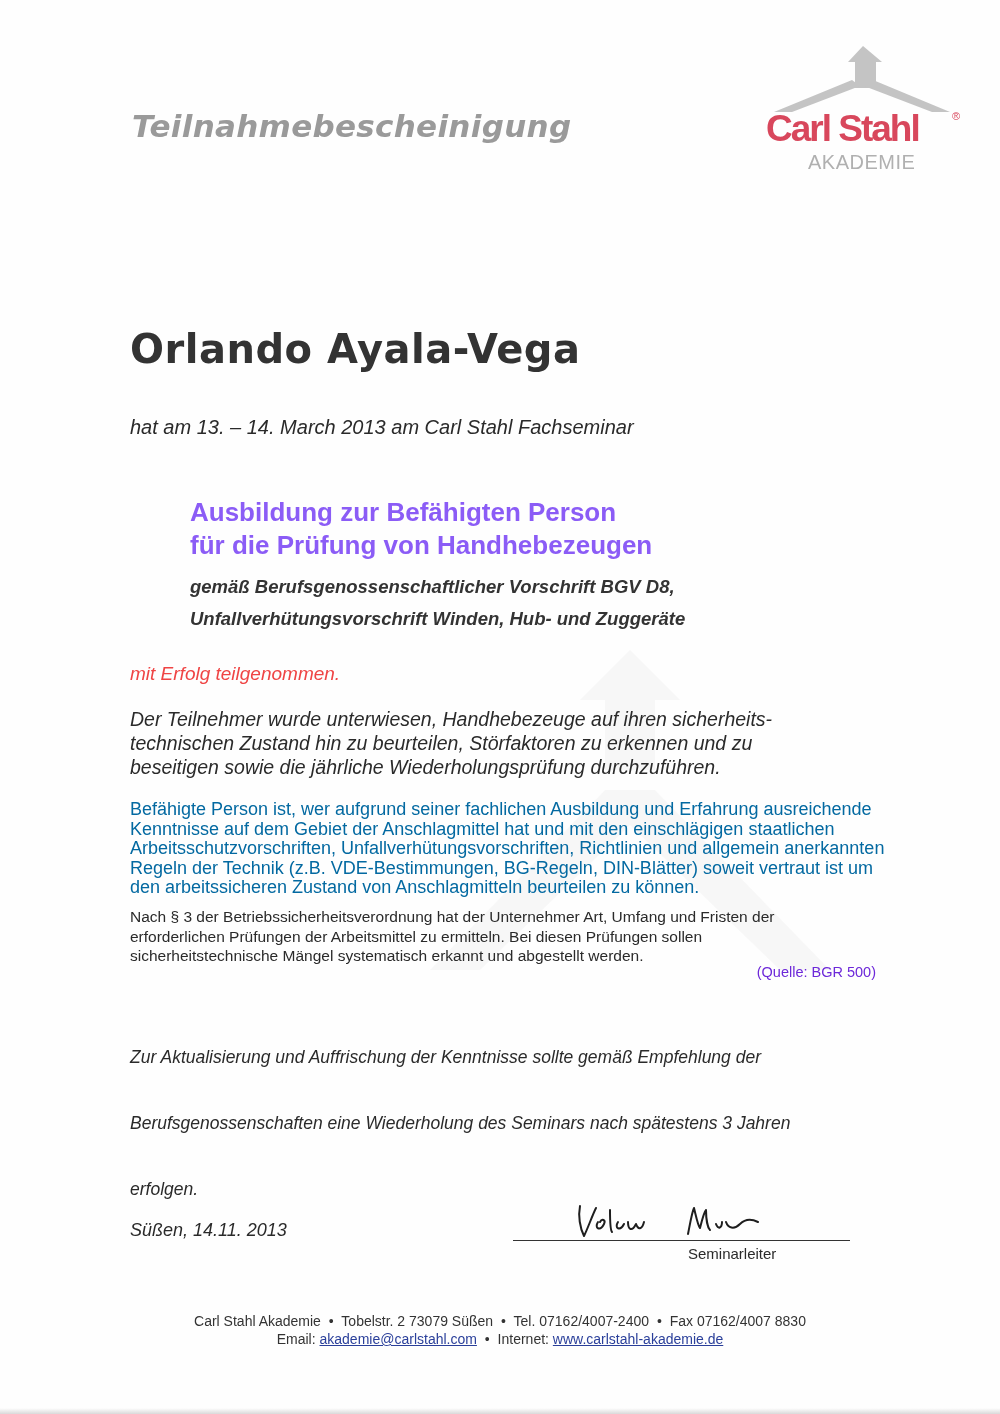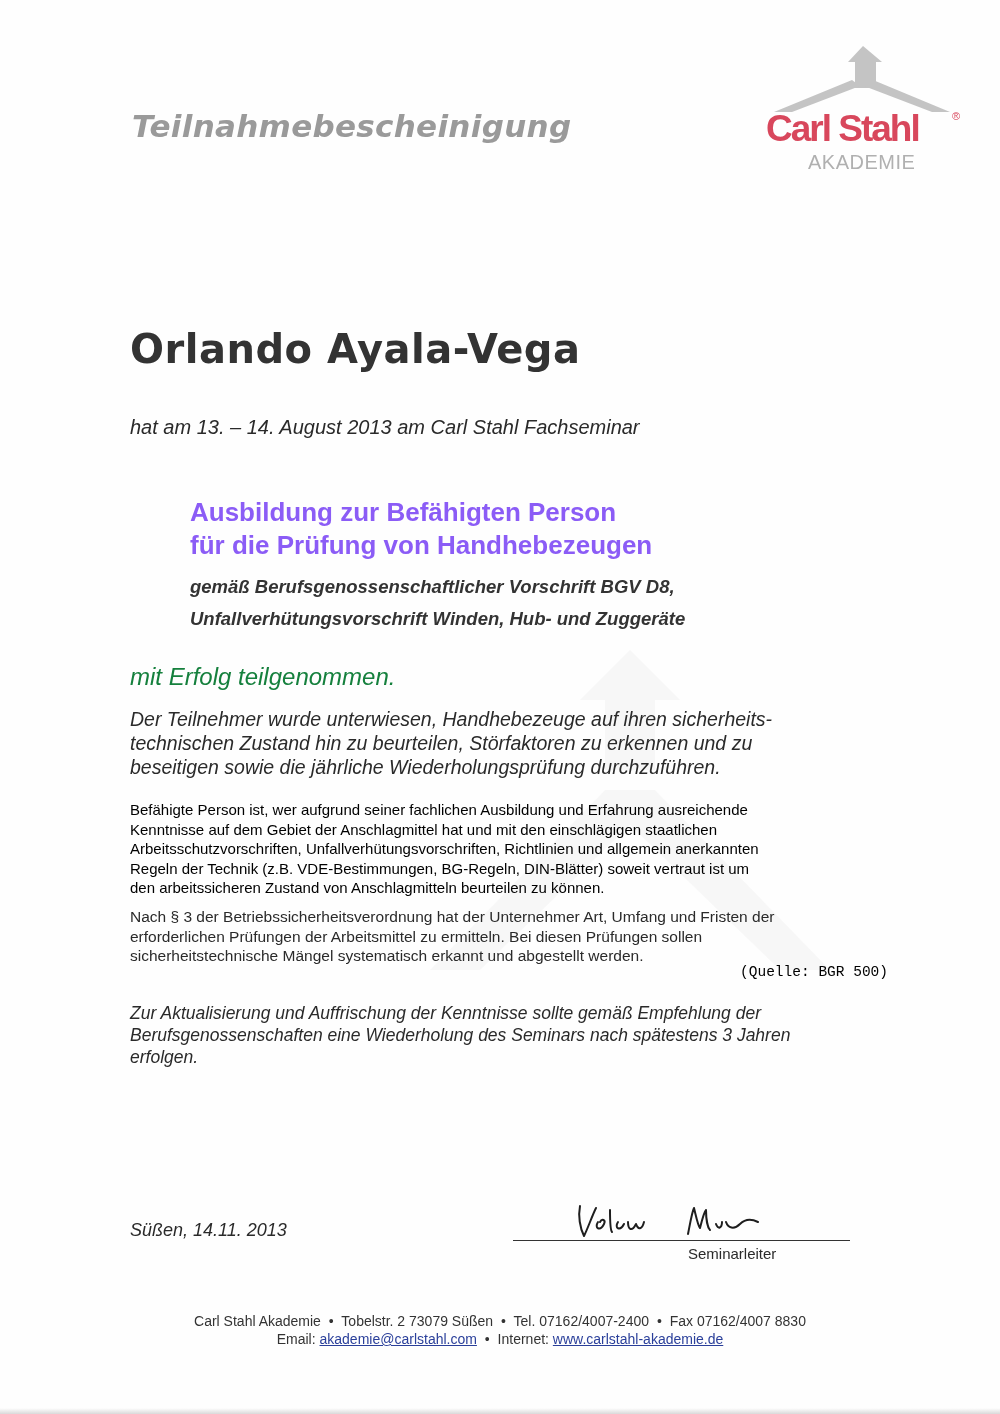--- a/index.html
+++ b/index.html
@@ -123,70 +123,69 @@
       font-size: 18.5px;
       line-height: 32px;
       color: #333333;
     }
     .course-subtitle div { white-space: nowrap; }
     .success-line {
       position: absolute;
       left: 130px;
       top: 663px;
       font-style: italic;
-      font-size: 24px;
-      color: #15803d;
+      font-size: 19px;
+      color: #ef4444;
     }
     .instruction {
       position: absolute;
       left: 130px;
       top: 707px;
       width: 720px;
       font-style: italic;
       font-size: 19.5px;
       line-height: 24px;
       color: #2a2a2a;
     }
     .instruction div { white-space: nowrap; }
     .definition {
       position: absolute;
       left: 130px;
       top: 800px;
-      font-size: 15px;
+      font-size: 18px;
       line-height: 19.5px;
-      color: #000000;
+      color: #0369a1;
     }
     .definition div { white-space: nowrap; }
     .regulation {
       position: absolute;
       left: 130px;
       top: 907px;
       font-size: 15.5px;
       line-height: 19.5px;
       color: #2a2a2a;
     }
     .regulation div { white-space: nowrap; }
     .source-note {
       position: absolute;
-      right: 136px;
+      right: 148px;
       top: 964px;
       font-size: 14.5px;
-      color: #000000;
-      font-family: Liberation Mono, monospace;
+      color: #6d28d9;
     }
     .refresh-note {
       position: absolute;
       left: 130px;
       top: 1002px;
       font-style: italic;
       font-size: 17.5px;
       line-height: 22px;
       color: #2a2a2a;
     }
-    .refresh-note div { white-space: nowrap; }
+    .refresh-note div { white-space: nowrap; margin-top: 44px; }
     .place-date {
       position: absolute;
       left: 130px;
       top: 1220px;
       font-style: italic;
       font-size: 18px;
       color: #2a2a2a;
     }
     .signature {
       position: absolute;
@@ -255,21 +254,21 @@
       <polygon points="14,68 92,36 100,42 32,68" fill="#c4c4c4"></polygon>
       <polygon points="104,42 113,36 190,68 172,68" fill="#c4c4c4"></polygon>
     </svg>
     <div class="logo-brand">Carl Stahl</div>
     <div class="logo-reg">®</div>
     <div class="logo-sub">AKADEMIE</div>
   </div>
 
   <div class="recipient-name">Orlando Ayala-Vega</div>
 
-  <div class="intro-line">hat am 13. – 14. August 2013 am Carl Stahl Fachseminar</div>
+  <div class="intro-line">hat am 13. – 14. March 2013 am Carl Stahl Fachseminar</div>
 
   <div class="course-title">
     <div>Ausbildung zur Befähigten Person</div>
     <div>für die Prüfung von Handhebezeugen</div>
   </div>
 
   <div class="course-subtitle">
     <div>gemäß Berufsgenossenschaftlicher Vorschrift BGV D8,</div>
     <div>Unfallverhütungsvorschrift Winden, Hub- und Zuggeräte</div>
   </div>

